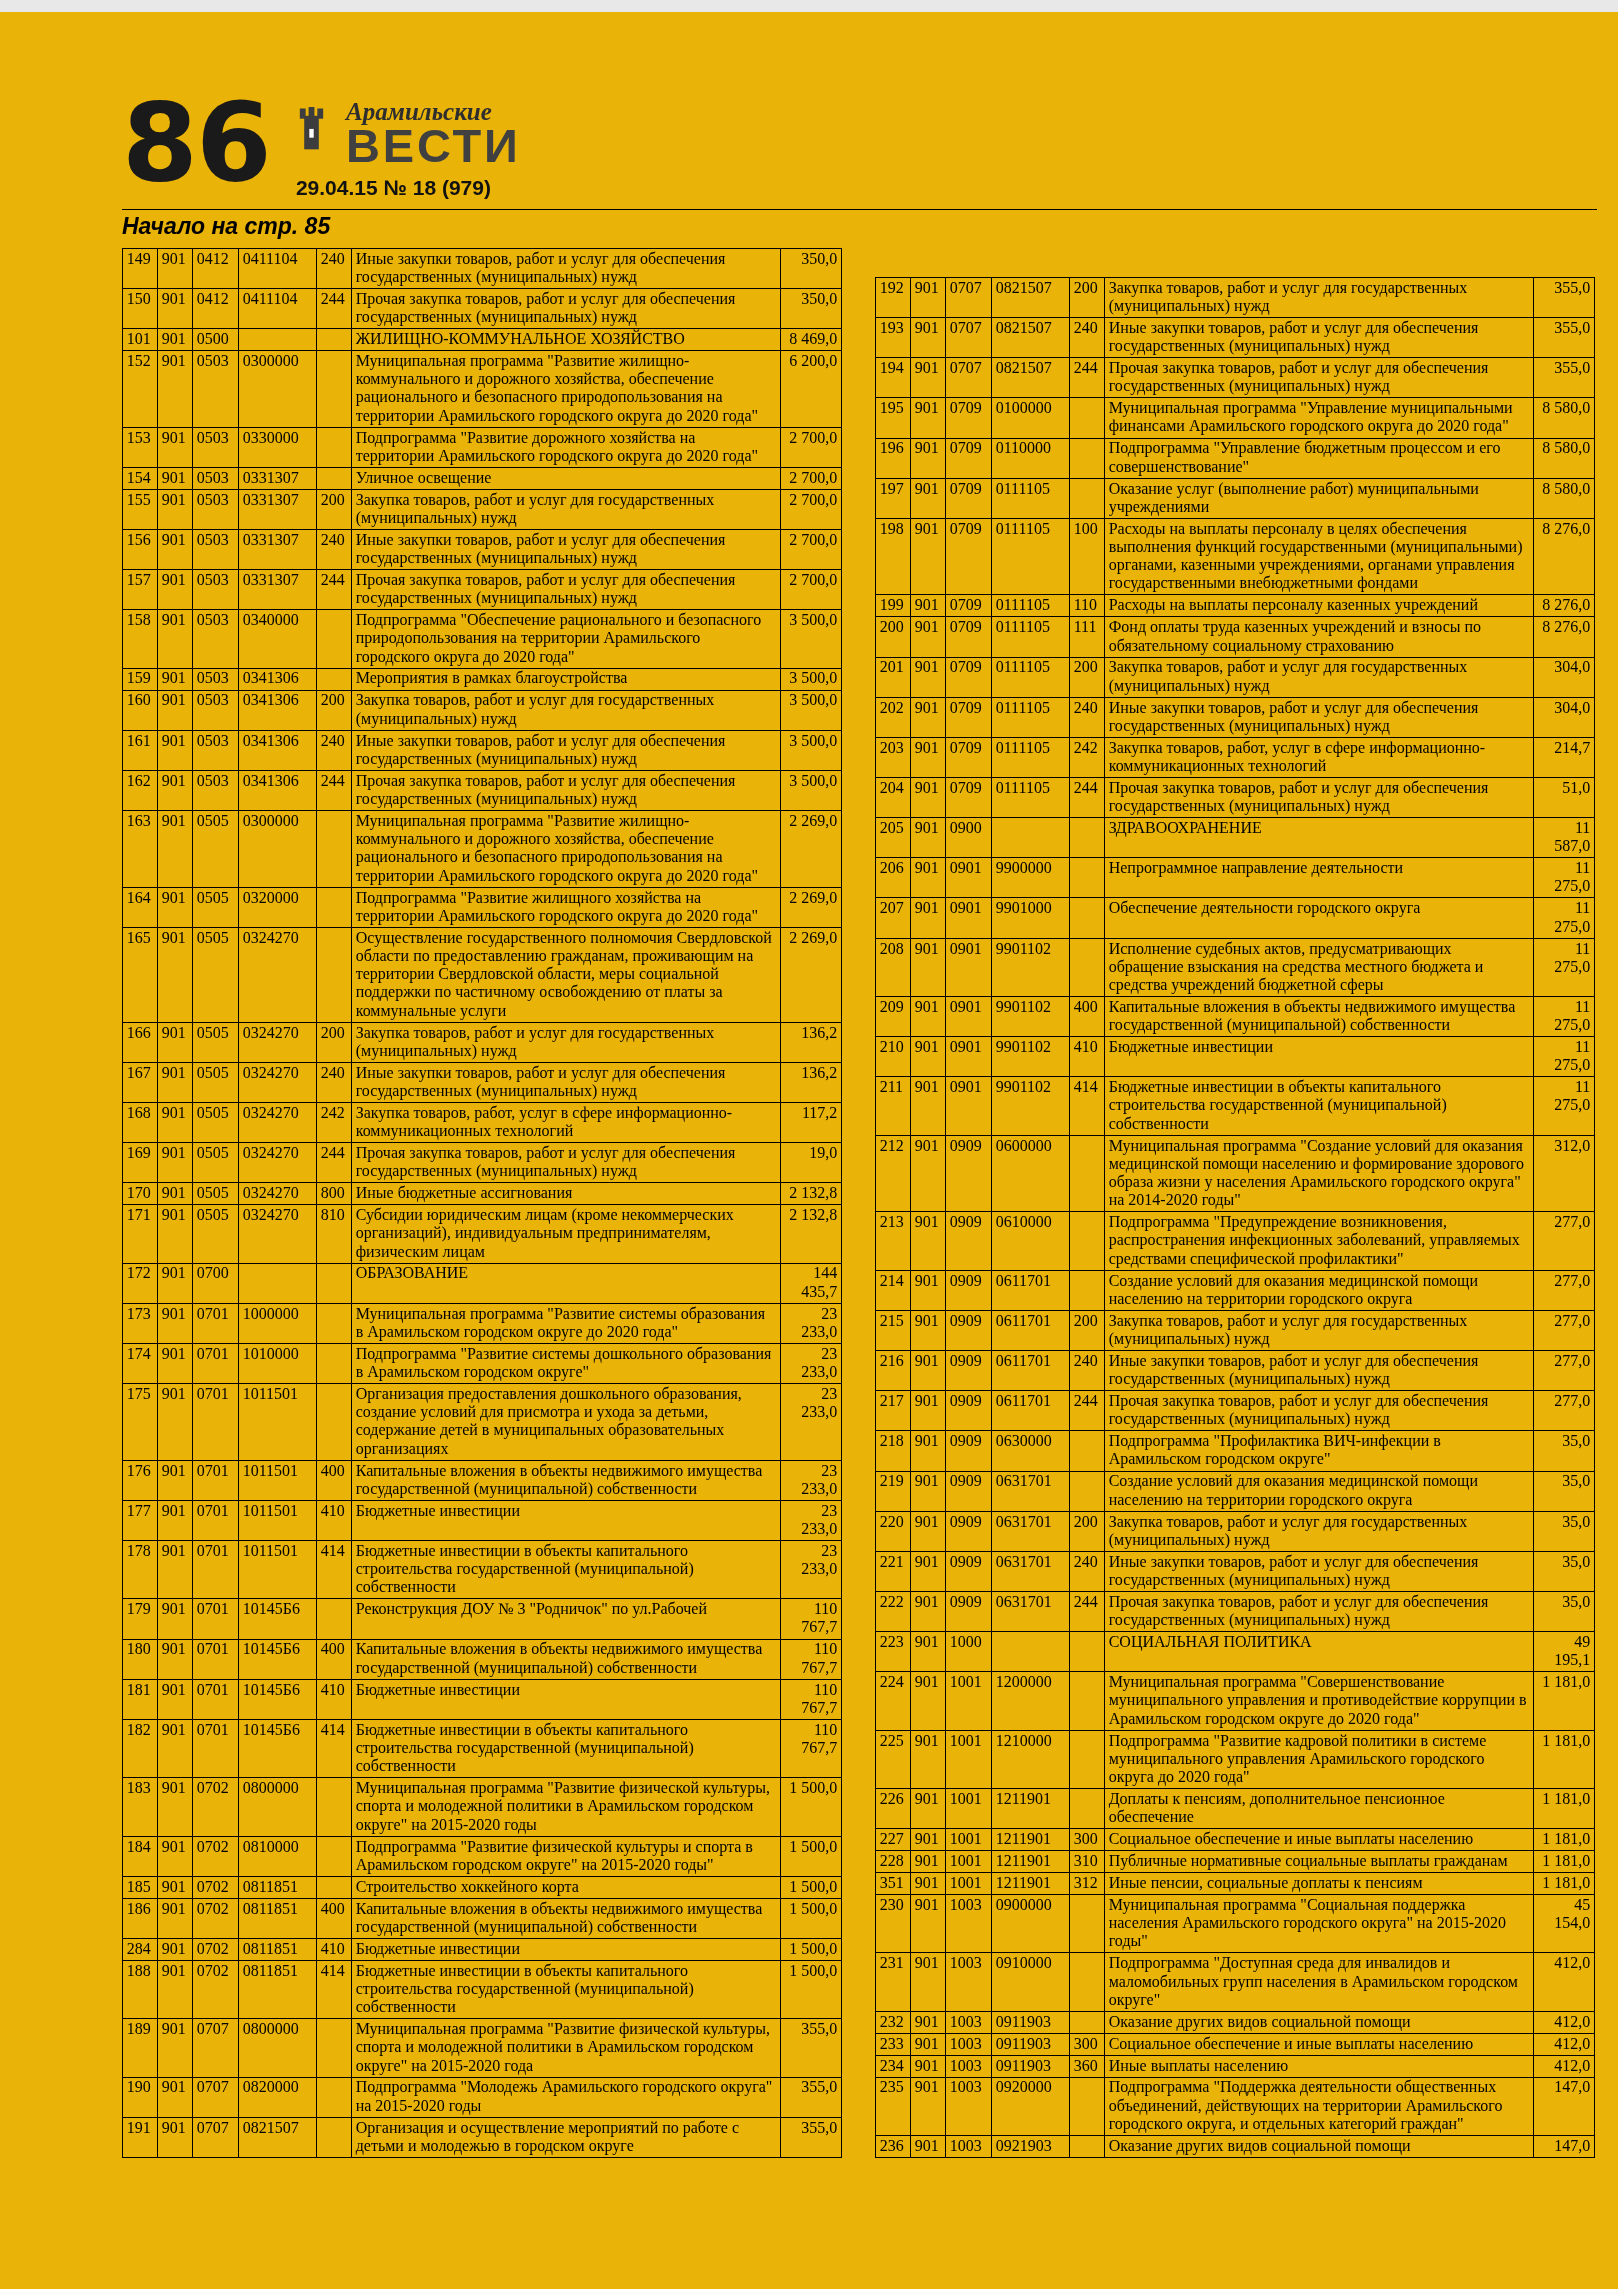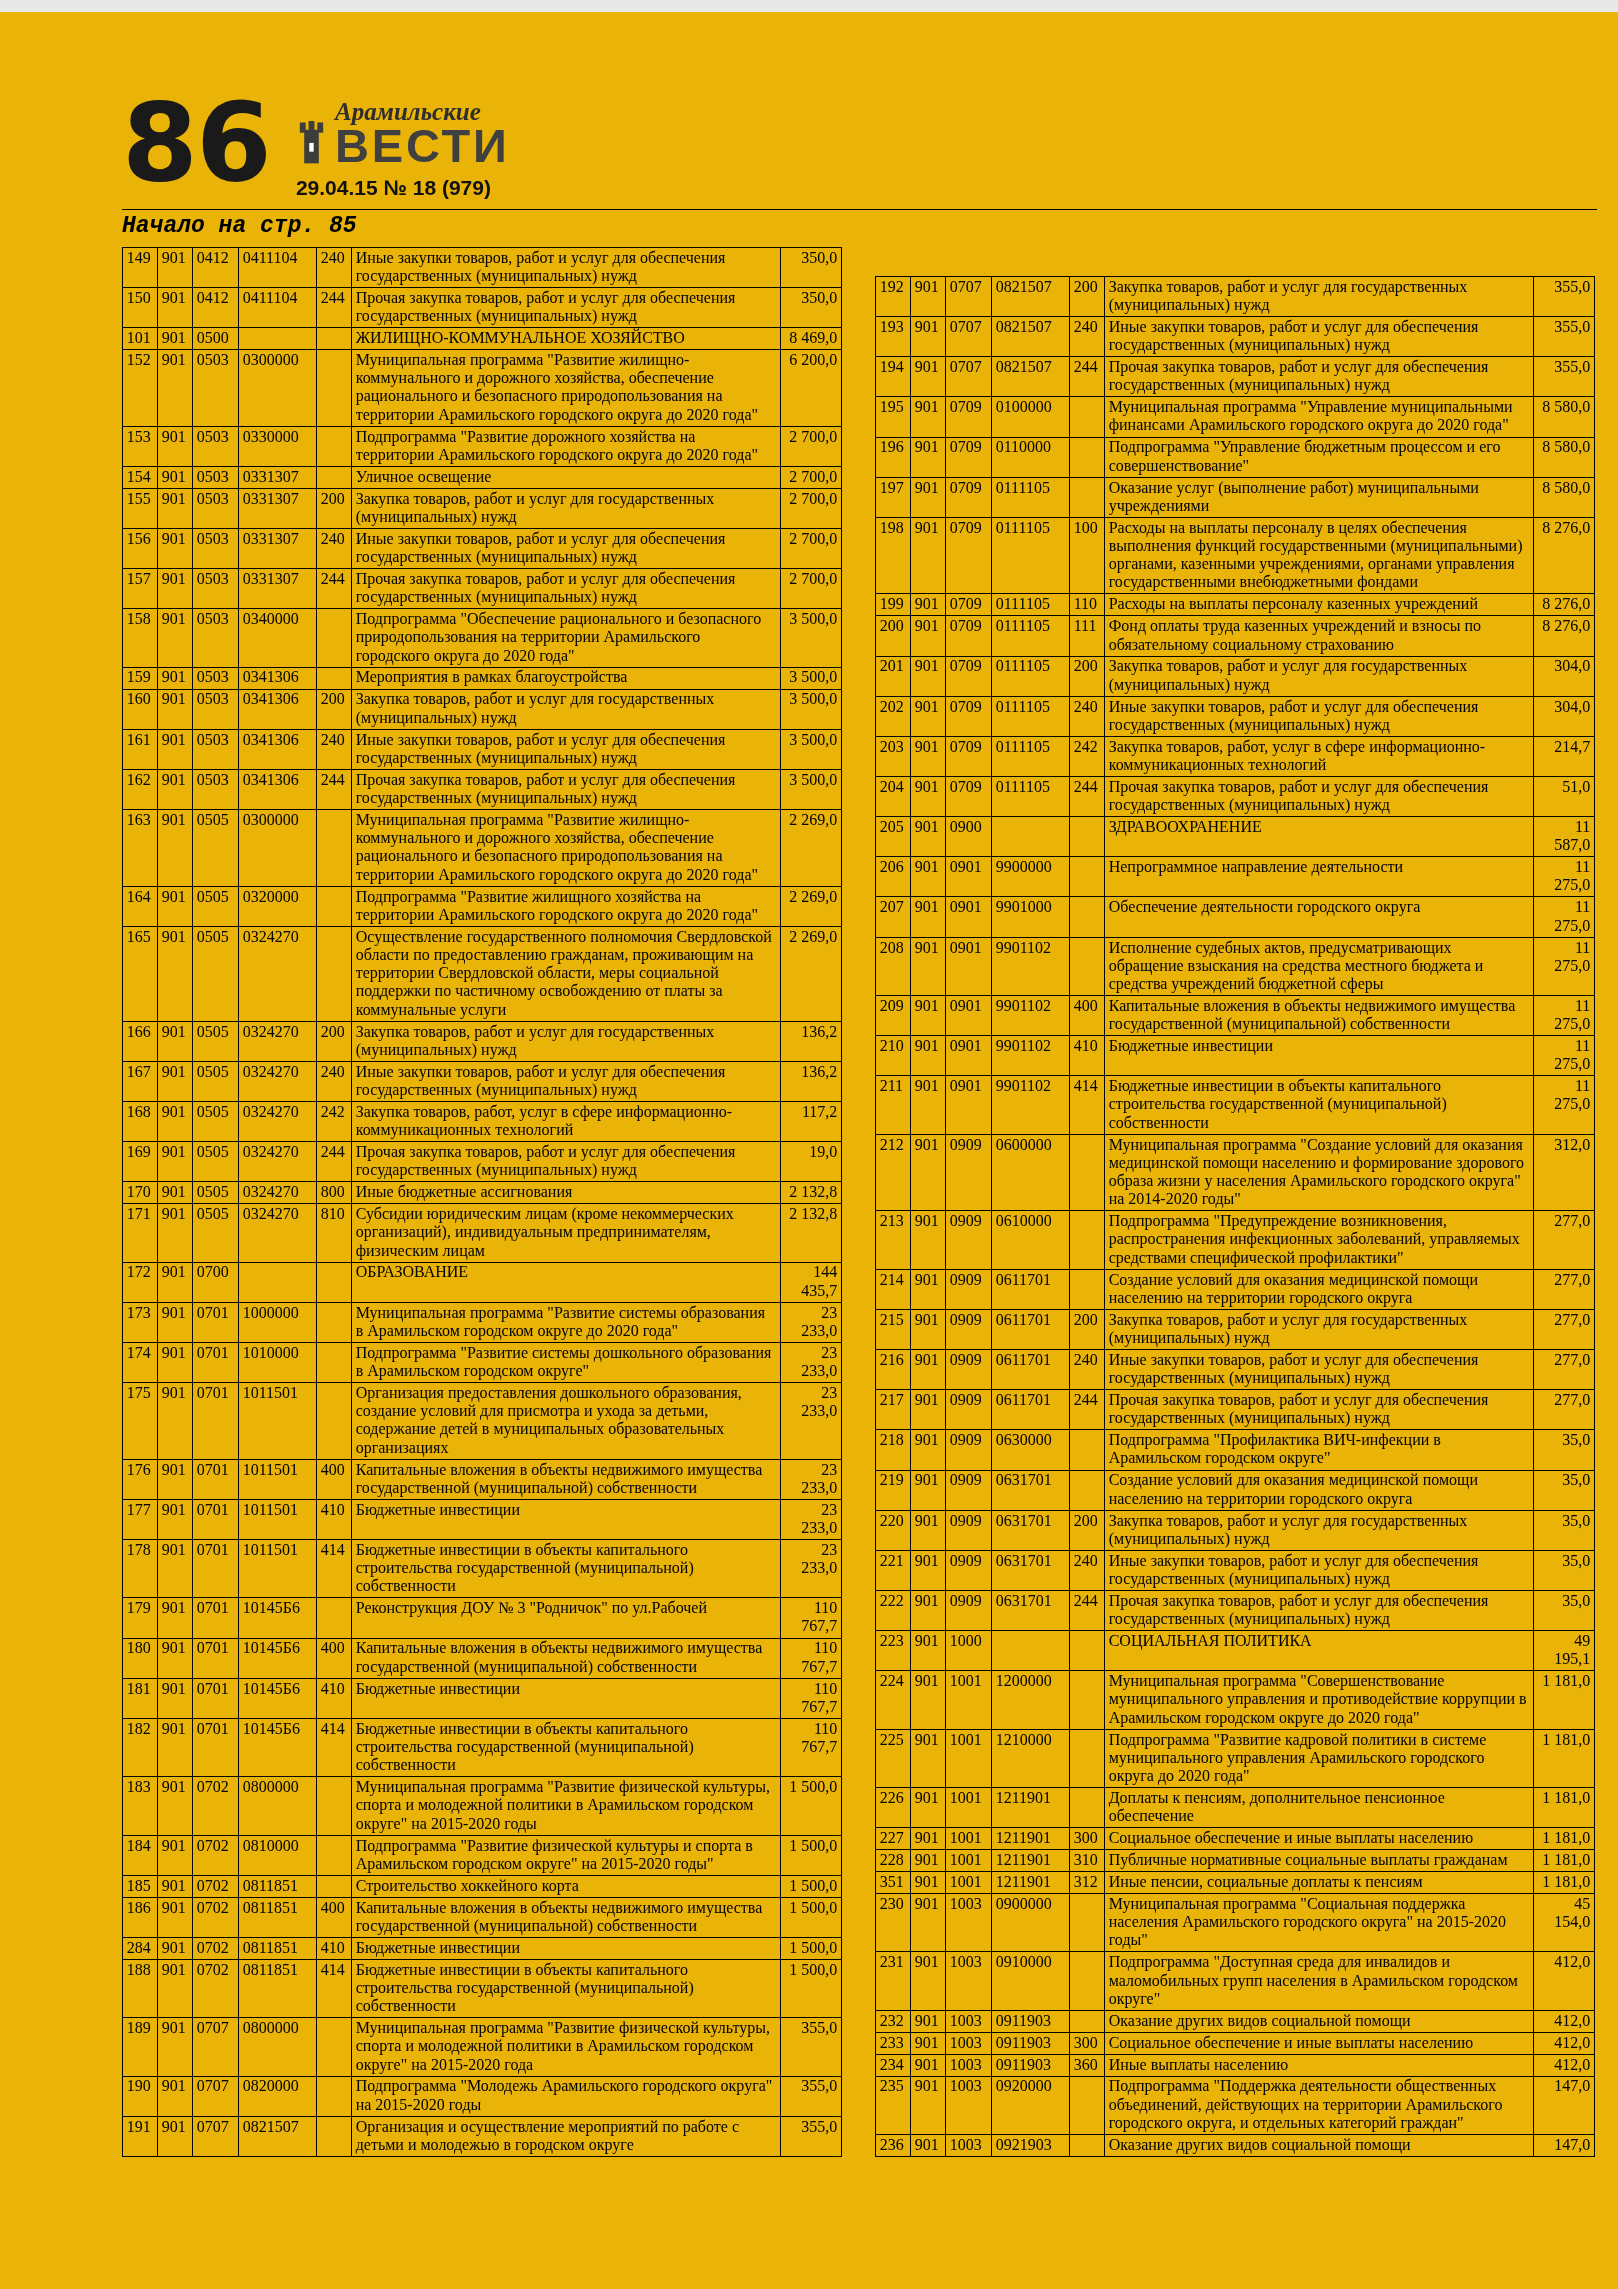--- a/index.html
+++ b/index.html
@@ -31,22 +31,22 @@
     color: #1a1a1a;
     letter-spacing: -1.8px;
   }
   .masthead {
     display: flex;
     flex-direction: column;
     padding-top: 5.5px;
   }
   .masthead-top {
     display: flex;
-    align-items: flex-end;
-    gap: 6px;
+    align-items: flex-start;
+    gap: 17px;
   }
   .logo-icon { margin-top: 3.7px; }
   .masthead-small {
     font-family: "Liberation Serif", serif;
     font-weight: bold;
     font-style: italic;
     font-size: 25px;
     color: #2e2e2e;
     line-height: 1.0;
   }
@@ -65,21 +65,21 @@
     color: #111;
     margin-top: 7.4px;
     padding-left: 1.8px;
   }
   .rule {
     border: 0;
     border-top: 1.8px solid #000;
     margin: 9.2px 0 3.7px 0;
   }
   .continuation-note {
-    font-family: Liberation Mono, monospace;
+    font-family: Liberation Sans, sans-serif;
     font-style: italic;
     font-weight: bold;
     font-size: 23px;
     margin: 0 0 7.4px 0;
   }
 
   
   .columns {
     display: flex;
     gap: 33px;

